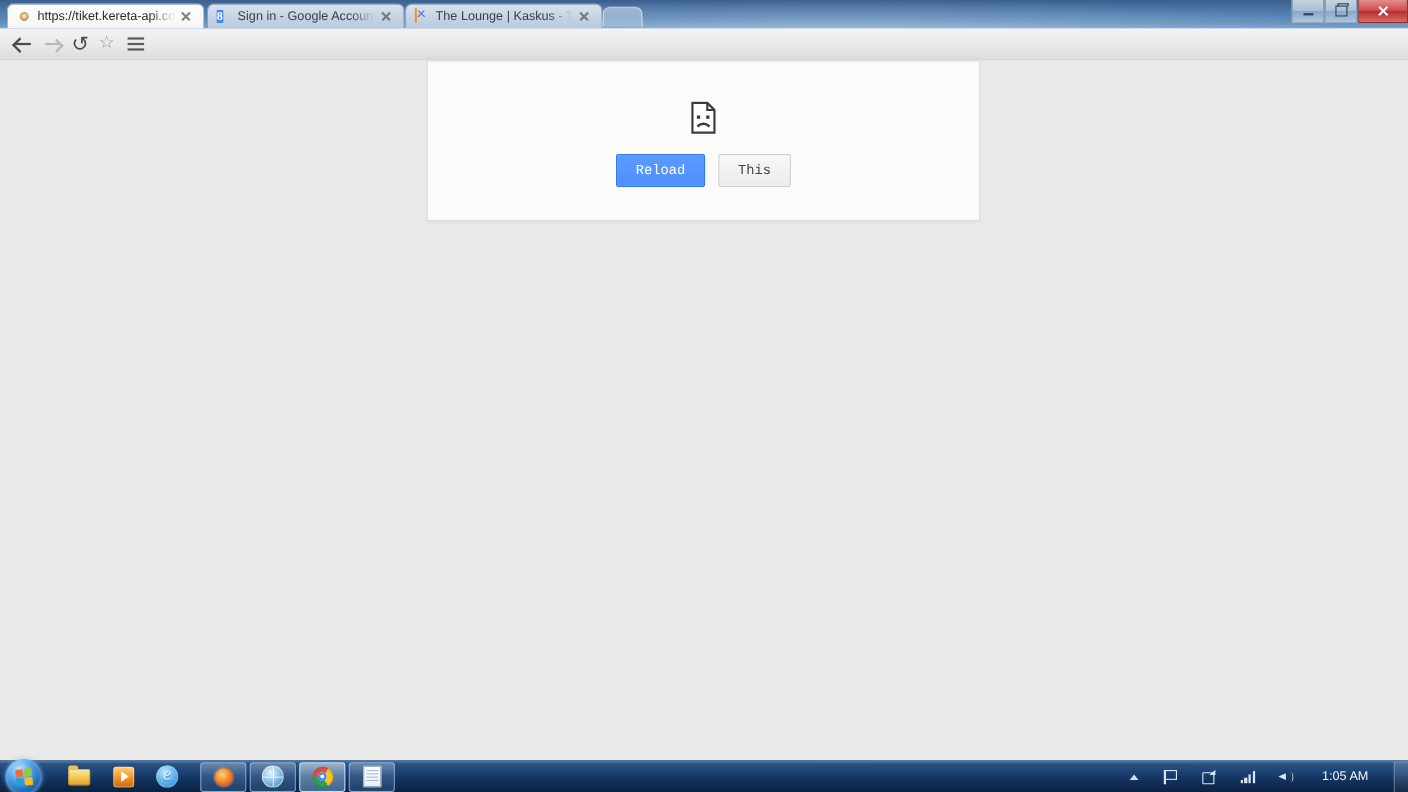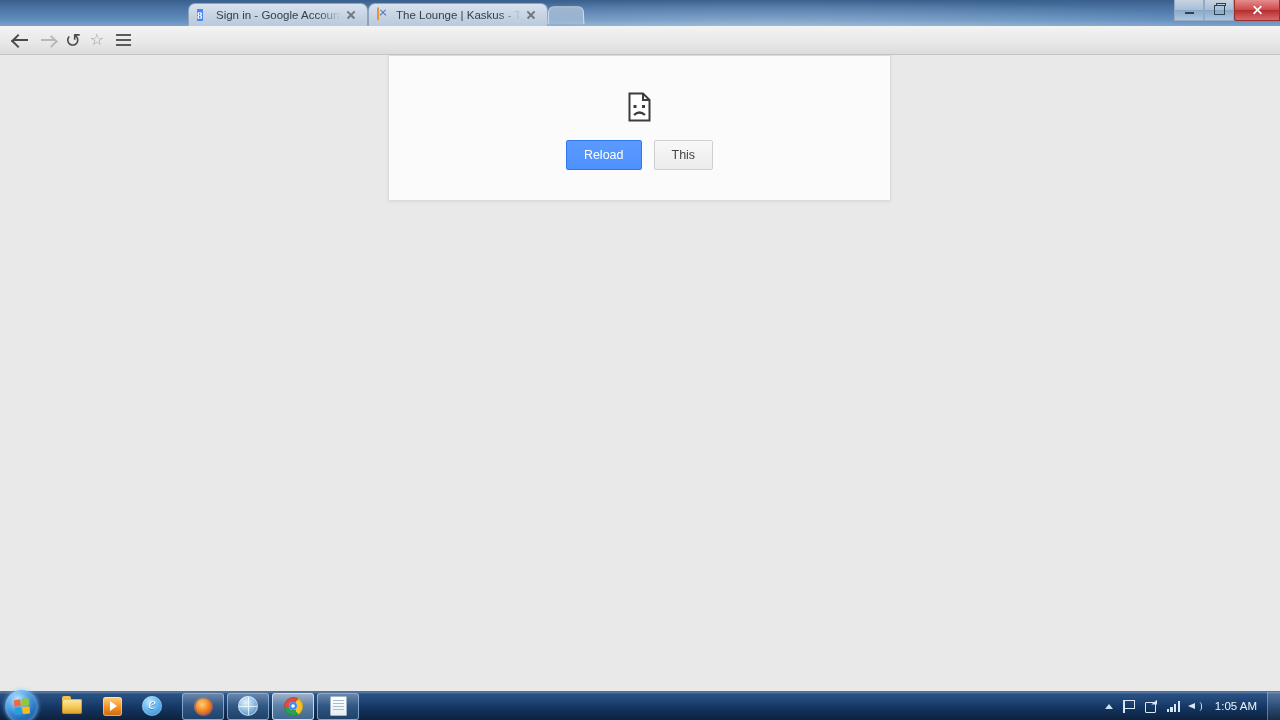--- a/index.html
+++ b/index.html
@@ -374,21 +374,21 @@
     display: flex;
     justify-content: center;
     gap: 12px;
   }
   .btn {
     font-size: 12.5px;
     padding: 6px 17px;
     border-radius: 2px;
     box-sizing: border-box;
     cursor: default;
-    font-family: Liberation Sans, sans-serif;
+    font-family: Liberation Mono, monospace;
     line-height: 16px;
   }
   .btn-primary {
     background: linear-gradient(180deg, #5b9bff 0%, #4d90fe 100%);
     border: 1px solid #3079ed;
     color: #fff;
   }
   .btn-secondary {
     background: linear-gradient(180deg, #f8f8f8 0%, #ececec 100%);
     border: 1px solid #cfcfcf;
@@ -562,20 +562,21 @@
     height:1px; background:#a8bccf;
     box-shadow: 0 3px 0 #a8bccf, 0 6px 0 #a8bccf, 0 9px 0 #a8bccf;
   }
 
   .tray {
     margin-left: auto;
     display: flex;
     align-items: center;
     height: 29px;
     padding-right: 0;
+    gap: 13px;
   }
   .tray-arrow {
     width: 20px; height: 26px;
     display:flex; align-items:center; justify-content:center;
   }
   .tray-arrow::after {
     content:"";
     width:0;height:0;
     border-left: 4px solid transparent;
     border-right: 4px solid transparent;
@@ -665,20 +666,25 @@
 <body>
 
 <div id="app">
 
   <div class="desktop"></div>
 
   <div class="browser-window">
 
     <div class="tabstrip">
 
+      <div class="tab active" style="left:6px; width:180px;">
+        <span class="tab-favicon"><span class="fav-kai"></span></span>
+        <span class="tab-title">https://tiket.kereta-api.co</span>
+        <span class="tab-close"></span>
+      </div>
 
       <div class="tab inactive" style="left:188px; width:180px;">
         <span class="tab-favicon"><span class="fav-google">8</span></span>
         <span class="tab-title">Sign in - Google Accounts</span>
         <span class="tab-close"></span>
       </div>
 
       <div class="tab inactive" style="left:368px; width:180px;">
         <span class="tab-favicon"><span class="fav-broken"></span></span>
         <span class="tab-title">The Lounge | Kaskus - The</span>

